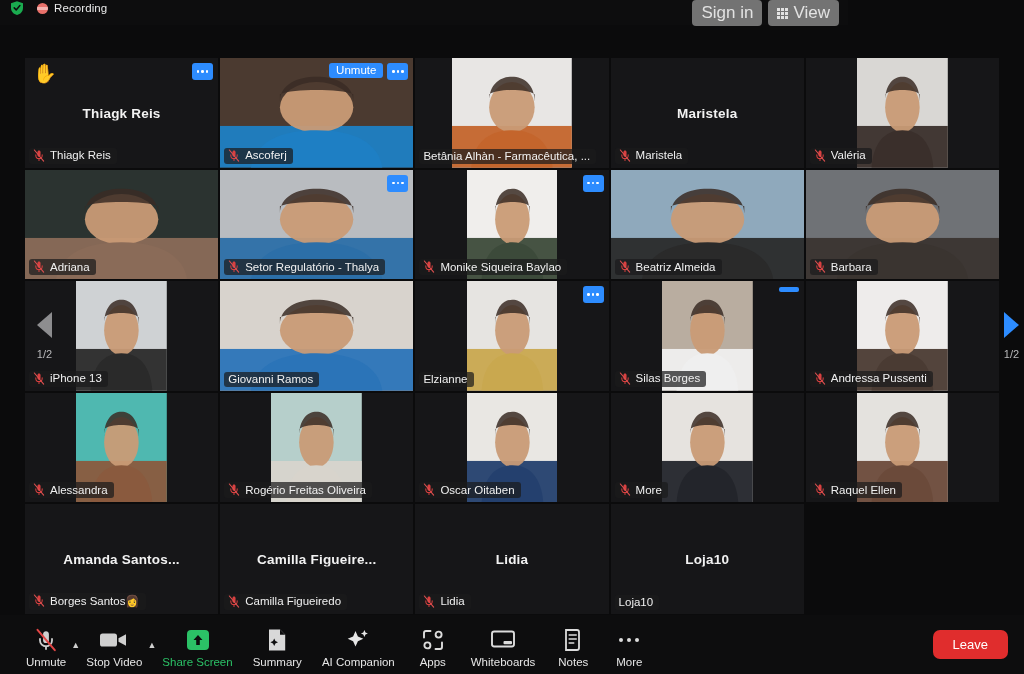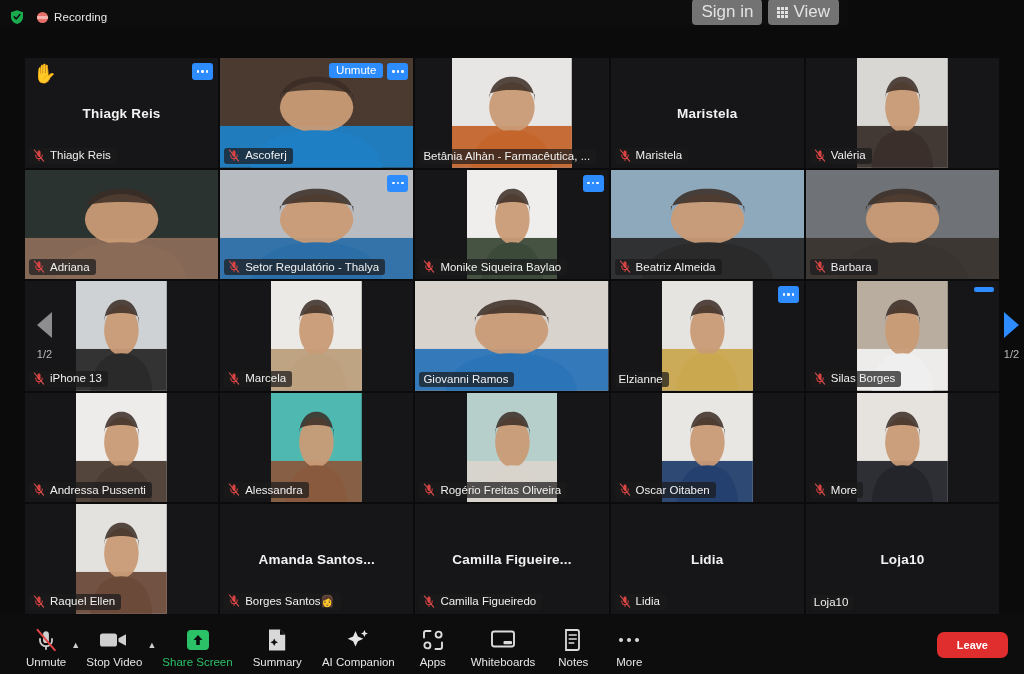--- a/index.html
+++ b/index.html
@@ -13,21 +13,21 @@
     position: relative;
     width: 1024px; height: 674px;
     background: #0b0b0c;
   }
 
   
   .topbar {
     position: absolute; top: 0; left: 0;
     width: 848px; height: 25px;
     background: #0d0d0e;
-    display: flex; align-items: flex-end;
+    display: flex; align-items: flex-start;
     z-index: 40;
   }
   .tb-left { display: flex; align-items: center; gap: 7px; padding-left: 9px; }
   .shield {
     width: 16px; height: 16px; position: relative;
     display: inline-block;
   }
   .shield svg { display: block; }
   .rec-group {
     display: flex; align-items: center; gap: 6px;
@@ -190,21 +190,21 @@
   .tool.green .lbl { color: #2bc166; }
   .caret {
     position: absolute; right: -4px; bottom: 24px;
     color: #cfcfcf; font-size: 9px;
     cursor: pointer;
   }
   .tool.wide { min-width: 74px; }
   .leave-btn {
     margin-left: auto; margin-right: 16px;
     background: #e02d2d; color: #fff;
-    font-size: 11px; font-weight: bold;
+    font-size: 13px; font-weight: normal;
     border-radius: 7px;
     padding: 7px 20px; cursor: pointer;
   }
   .dots3 { display: flex; gap: 4px; align-items: center; }
   .dots3 i { width: 4px; height: 4px; border-radius: 50%; background: #dcdcdc; display: block; }
 </style>
 </head>
 <body>
 
 <div id="app">
@@ -468,40 +468,20 @@
               <path d="M7 1.8c-1 0-1.8.8-1.8 1.8v3.6c0 1 .8 1.8 1.8 1.8s1.8-.8 1.8-1.8V3.6c0-1-.8-1.8-1.8-1.8z" fill="#d94040"></path>
               <path d="M3.3 6.6v.8a3.7 3.7 0 007.4 0v-.8" stroke="#d94040" stroke-width="1.2" fill="none" stroke-linecap="round"></path>
               <path d="M7 11.1v2.1" stroke="#d94040" stroke-width="1.2" stroke-linecap="round"></path>
               <path d="M1.6 1.1 L12.4 14.0" stroke="#e05050" stroke-width="1.3" stroke-linecap="round"></path>
             </svg>
             <span class="nm">iPhone 13</span>
           </div>
         </div>
         <div class="tile">
           <div class="vidwrap">
-            <svg class="vid portrait" viewBox="0 0 100 100" preserveAspectRatio="none">
-              <rect width="100" height="100" fill="#eceae7"></rect>
-              <rect x="0" y="62" width="100" height="38" fill="#bda07e" opacity=".95"></rect>
-              <ellipse cx="50" cy="45" rx="19" ry="23" fill="#c99b76" opacity=".95"></ellipse>
-              <path d="M50 66 C30 66 18 78 16 100 L84 100 C82 78 70 66 50 66 Z" fill="#bda07e"></path>
-              <path d="M31 40 C31 24 40 17 50 17 C60 17 69 24 69 40 L69 33 C62 28 38 28 31 33 Z" fill="#3a2c24" opacity=".85"></path>
-            </svg>
-          </div>
-          <div class="plate">
-            <svg class="micoff" viewBox="0 0 14 15">
-              <path d="M7 1.8c-1 0-1.8.8-1.8 1.8v3.6c0 1 .8 1.8 1.8 1.8s1.8-.8 1.8-1.8V3.6c0-1-.8-1.8-1.8-1.8z" fill="#d94040"></path>
-              <path d="M3.3 6.6v.8a3.7 3.7 0 007.4 0v-.8" stroke="#d94040" stroke-width="1.2" fill="none" stroke-linecap="round"></path>
-              <path d="M7 11.1v2.1" stroke="#d94040" stroke-width="1.2" stroke-linecap="round"></path>
-              <path d="M1.6 1.1 L12.4 14.0" stroke="#e05050" stroke-width="1.3" stroke-linecap="round"></path>
-            </svg>
-            <span class="nm">Marcela</span>
-          </div>
-        </div>
-        <div class="tile">
-          <div class="vidwrap">
             <svg class="vid fill" viewBox="0 0 100 100" preserveAspectRatio="none">
               <rect width="100" height="100" fill="#d8d3cd"></rect>
               <rect x="0" y="62" width="100" height="38" fill="#2b74b8" opacity=".95"></rect>
               <ellipse cx="50" cy="45" rx="19" ry="23" fill="#c99b76" opacity=".95"></ellipse>
               <path d="M50 66 C30 66 18 78 16 100 L84 100 C82 78 70 66 50 66 Z" fill="#2b74b8"></path>
               <path d="M31 40 C31 24 40 17 50 17 C60 17 69 24 69 40 L69 33 C62 28 38 28 31 33 Z" fill="#3a2c24" opacity=".85"></path>
             </svg>
           </div>
           <div class="plate">
             <span class="nm">Giovanni Ramos</span>

